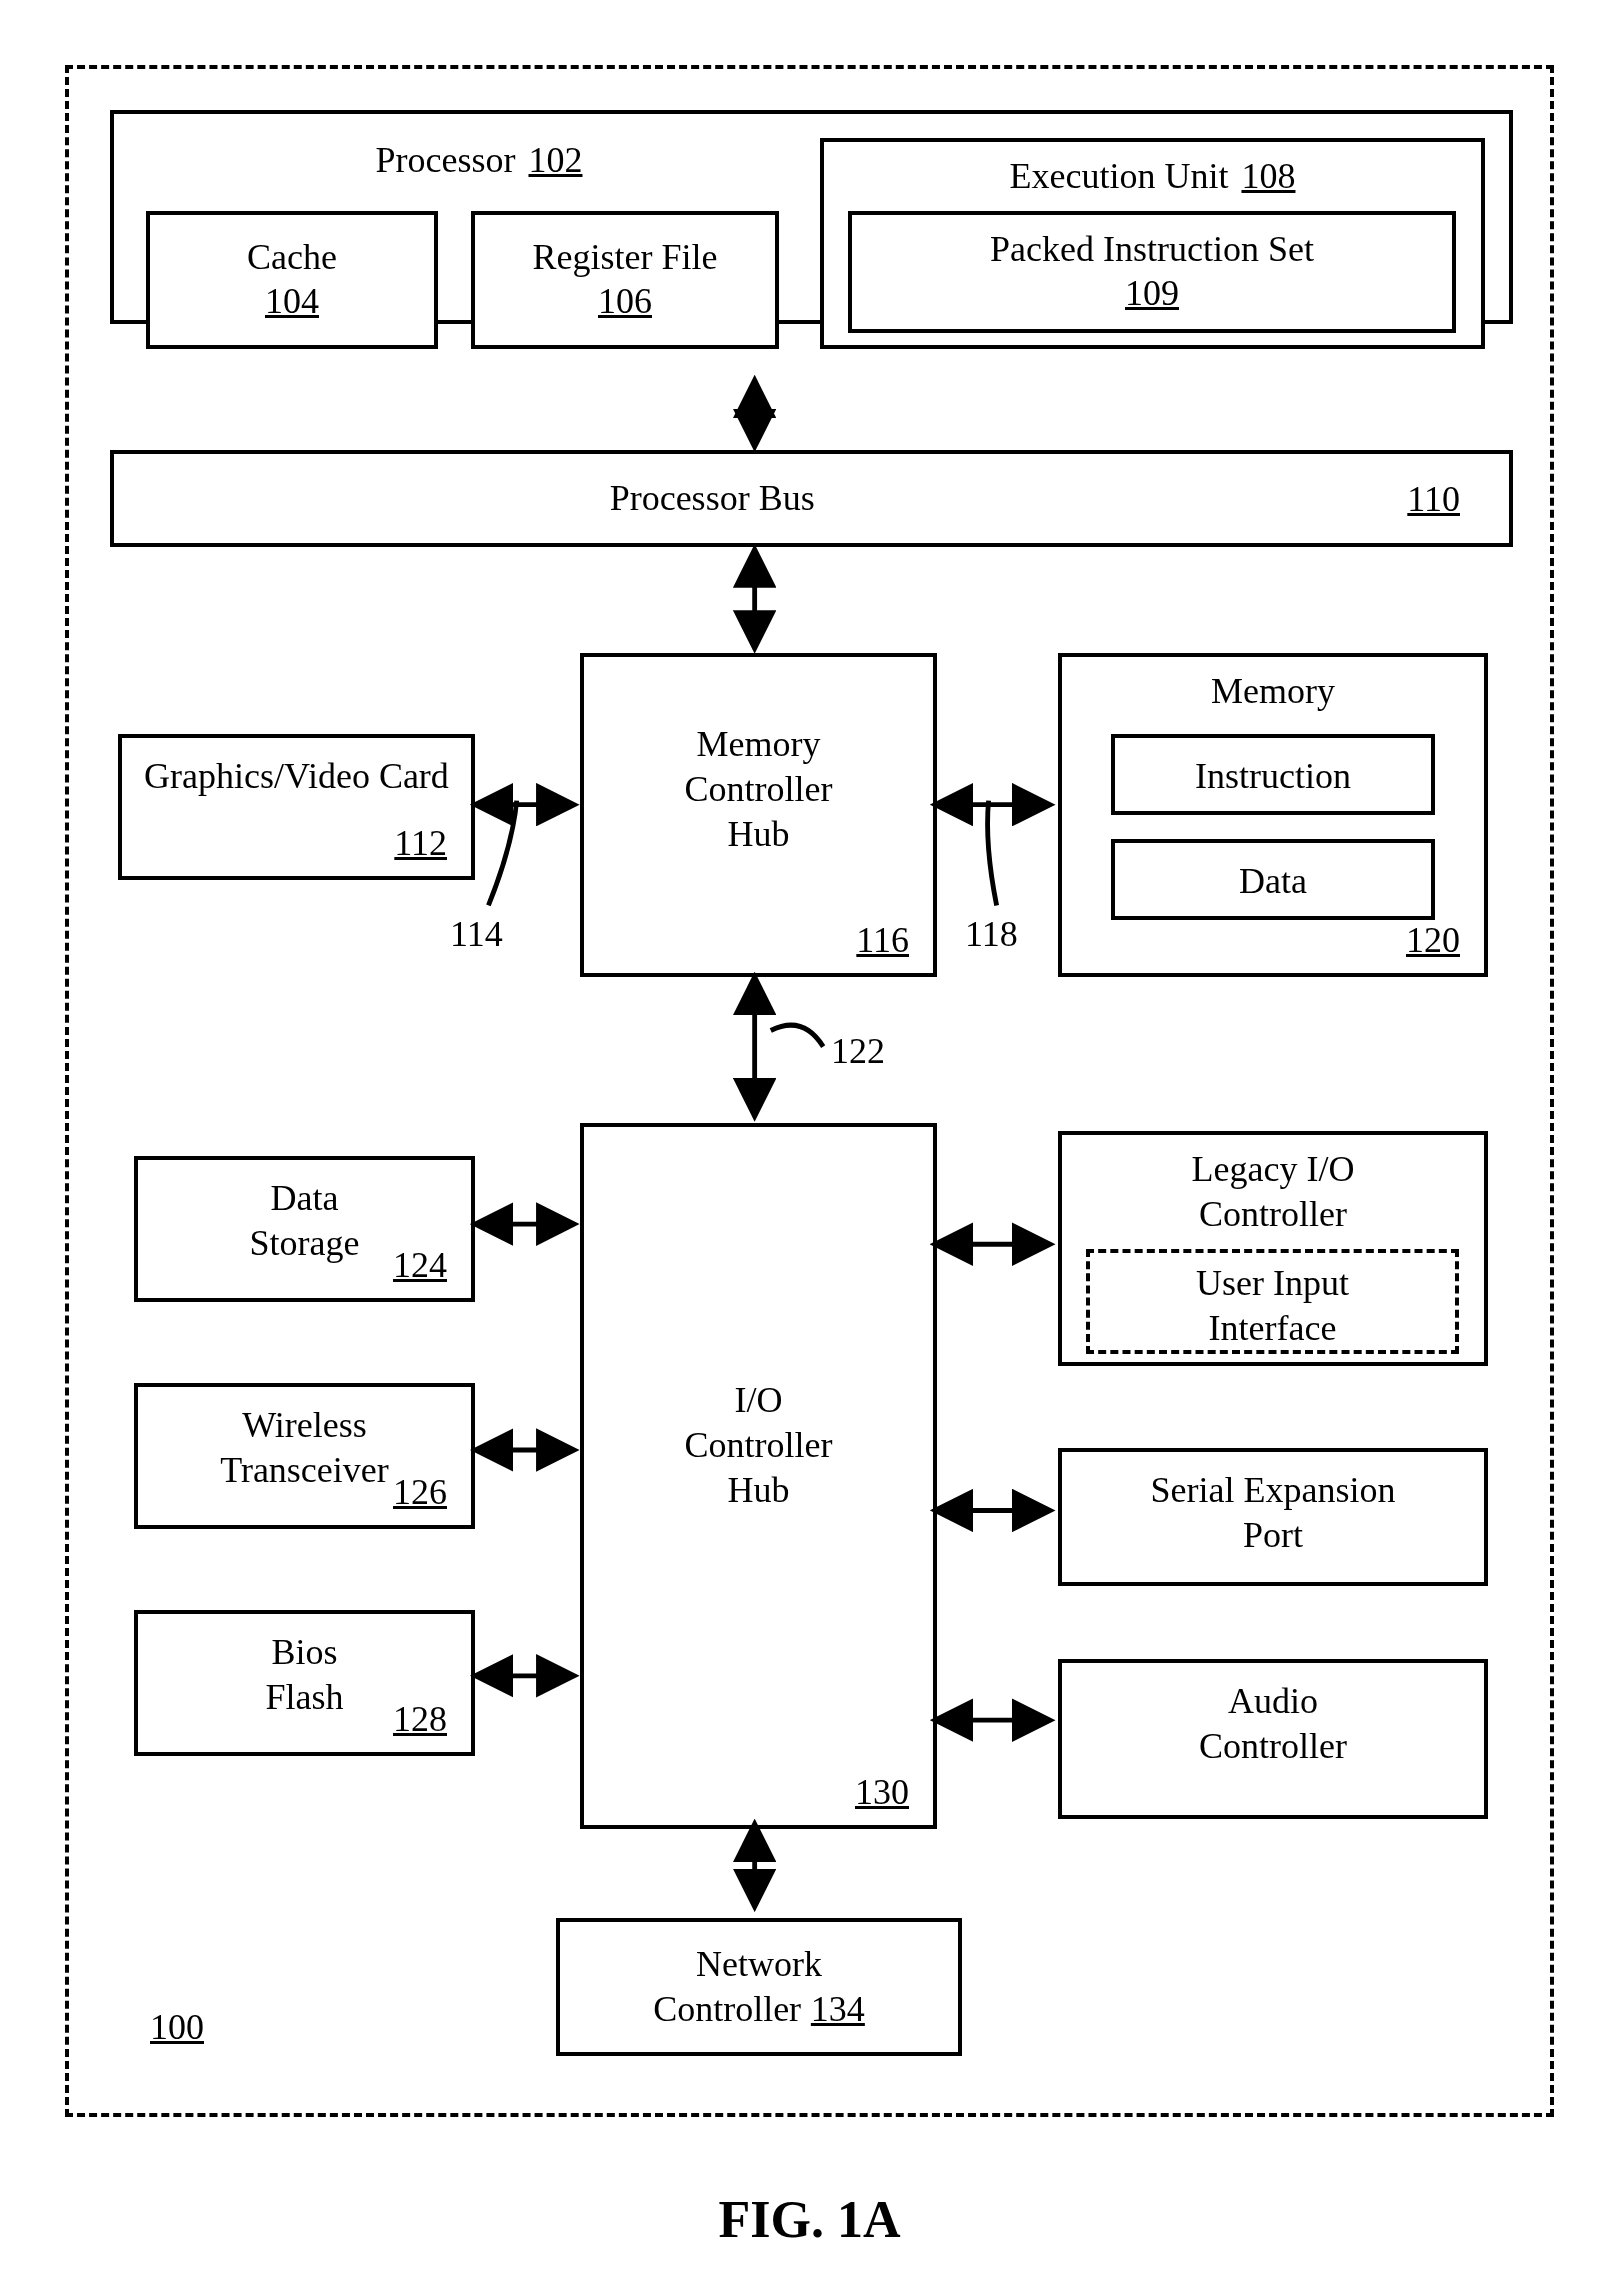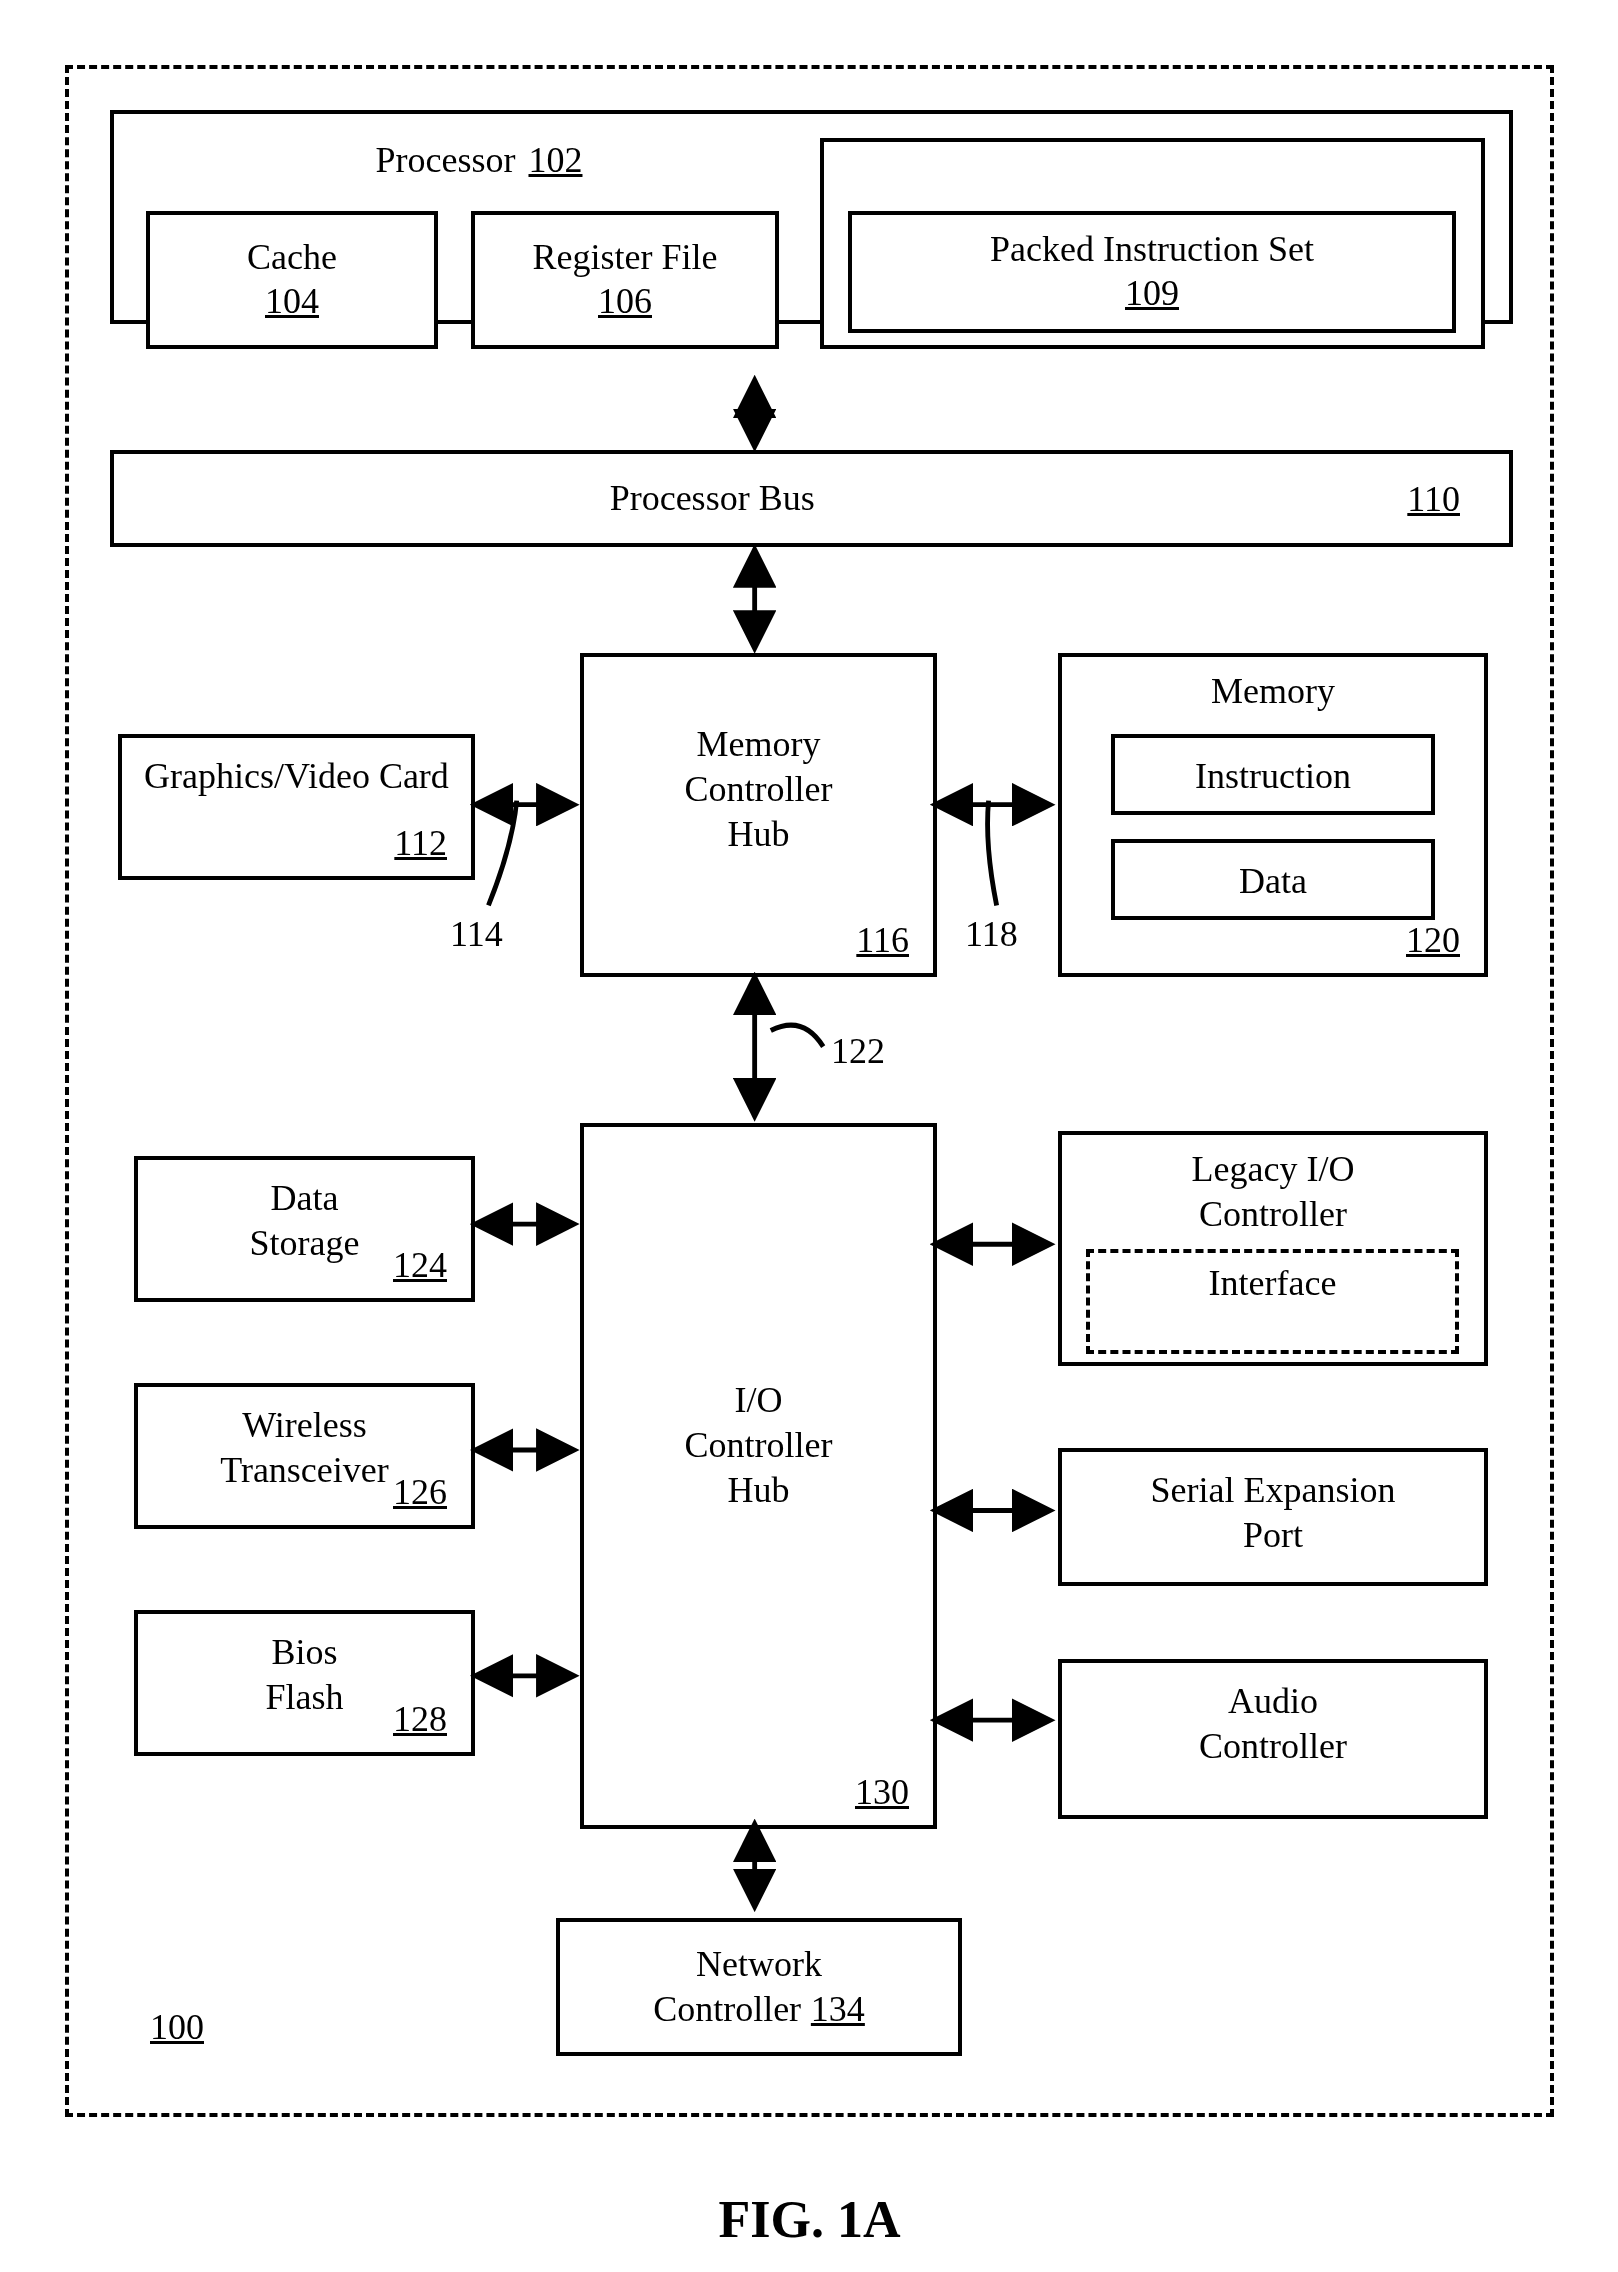--- a/index.html
+++ b/index.html
@@ -68,20 +68,24 @@
       <div style="margin-top:20px;"><span class="lbl">Cache</span></div>
       <div><span class="refnum">104</span></div>
     </div>
 
     <div class="box" style="left:357px; top:97px; width:308px; height:138px;">
       <div style="margin-top:20px;"><span class="lbl">Register File</span></div>
       <div><span class="refnum">106</span></div>
     </div>
 
     <div class="box" style="left:706px; top:24px; width:665px; height:211px;">
+      <div style="margin-top:12px;">
+        <span class="lbl">Execution Unit</span>&nbsp;&nbsp;&nbsp;
+        <span class="refnum">108</span>
+      </div>
 
       <div class="box" style="left:24px; top:69px; width:608px; height:122px;">
         <div style="margin-top:12px;"><span class="lbl">Packed Instruction Set</span></div>
         <div><span class="refnum">109</span></div>
       </div>
     </div>
   </div>
 
   <div class="box" style="left:41px; top:381px; width:1403px; height:97px;padding-left:16px;">
     <div style="display:flex; justify-content:space-between; align-items:center; height:100%; padding:0 49px;">
@@ -149,20 +153,21 @@
     <div style="position:absolute; right:24px; bottom:12px;"><span class="refnum">128</span></div>
   </div>
 
   <div class="box" style="left:989px; top:1062px; width:430px; height:235px;">
     <div style="margin-top:12px;">
       <span class="lbl" style="display:block;">Legacy I/O</span>
       <span class="lbl" style="display:block;">Controller</span>
     </div>
     <div class="box dashed" style="left:24px; top:114px; width:373px; height:105px;">
       <div style="margin-top:8px;">
+        <span class="lbl" style="display:block;">User Input</span>
         <span class="lbl" style="display:block;">Interface</span>
       </div>
     </div>
   </div>
 
   <div class="box" style="left:989px; top:1379px; width:430px; height:138px;">
     <div style="margin-top:16px;">
       <span class="lbl" style="display:block;">Serial Expansion</span>
       <span class="lbl" style="display:block;">Port</span>
     </div>

